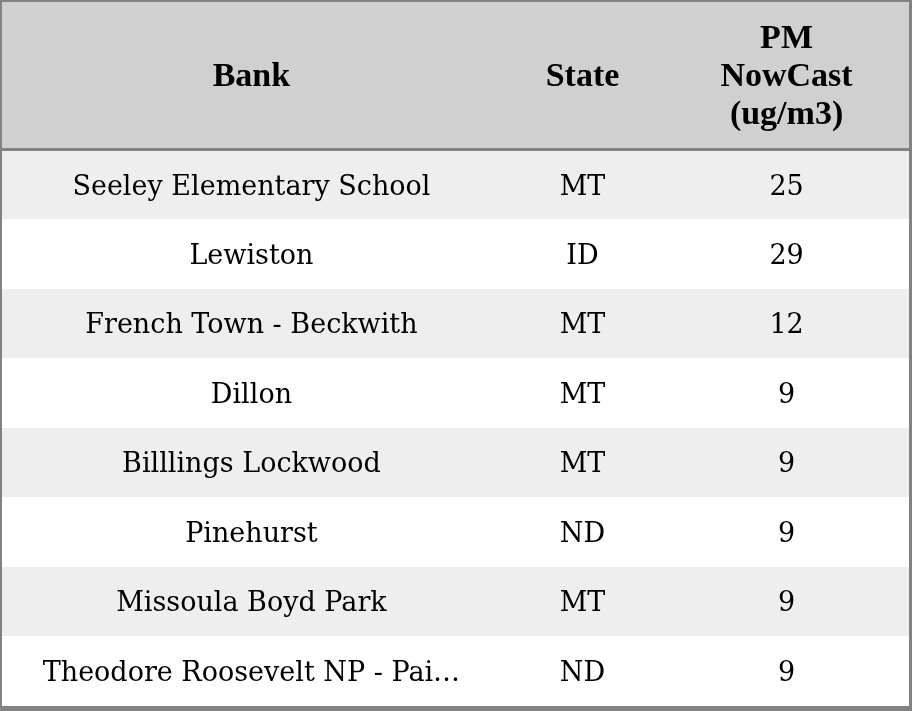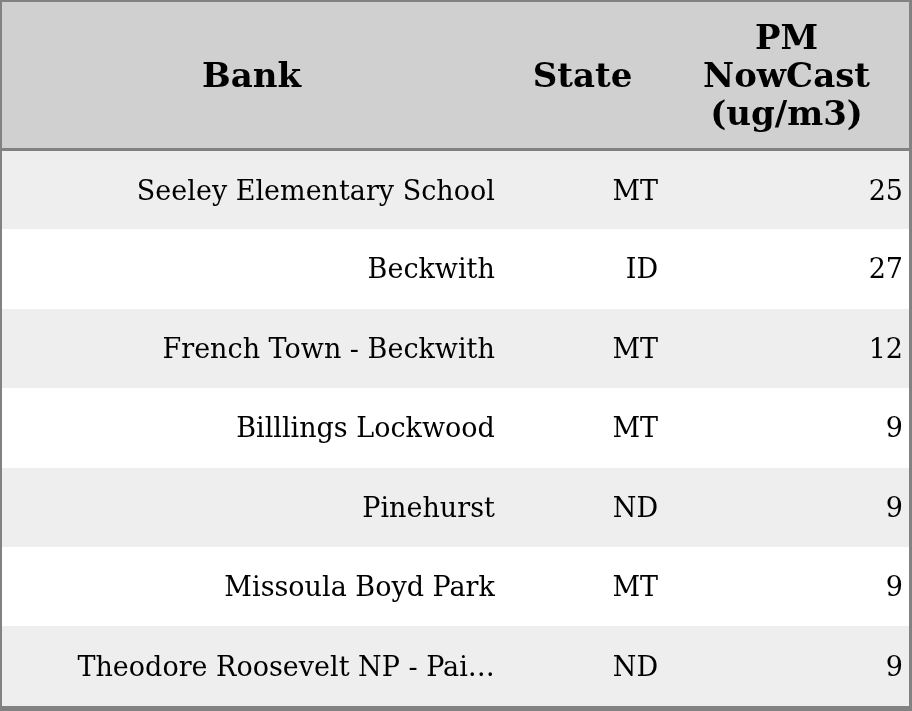--- a/index.html
+++ b/index.html
@@ -45,29 +45,30 @@
     text-align: center;
     vertical-align: middle;
     border-bottom: 3px solid var(--border);
     padding: 0;
     line-height: 1.12;
   }
   thead th .hdr-inner {
     display: block;
     max-width: 175px;
     margin: 16px auto;
+    font-family: Liberation Serif, serif;
   }
   thead th.th-site .hdr-inner,
   thead th.th-state .hdr-inner {
     max-width: none;
   }
   tbody td {
     height: 57.5px;
     font-size: 27px;
-    text-align: right;
+    text-align: center;
     vertical-align: middle;
     padding: 0 6px;
     white-space: nowrap;
     overflow: hidden;
   }
   tbody tr:nth-child(odd)  { background: var(--row-alt-bg); }
   tbody tr:nth-child(even) { background: var(--row-bg); }
 </style>
 </head>
 <body>
@@ -92,28 +93,33 @@
         </th>
       </tr>
     </thead>
     <tbody>
       <tr>
         <td>Seeley Elementary School</td>
         <td>MT</td>
         <td>25</td>
       </tr>
       <tr>
-        <td>Beckwith</td>
+        <td>Lewiston</td>
         <td>ID</td>
-        <td>27</td>
+        <td>29</td>
       </tr>
       <tr>
         <td>French Town - Beckwith</td>
         <td>MT</td>
         <td>12</td>
+      </tr>
+      <tr>
+        <td>Dillon</td>
+        <td>MT</td>
+        <td>9</td>
       </tr>
       <tr>
         <td>Billlings Lockwood</td>
         <td>MT</td>
         <td>9</td>
       </tr>
       <tr>
         <td>Pinehurst</td>
         <td>ND</td>
         <td>9</td>

